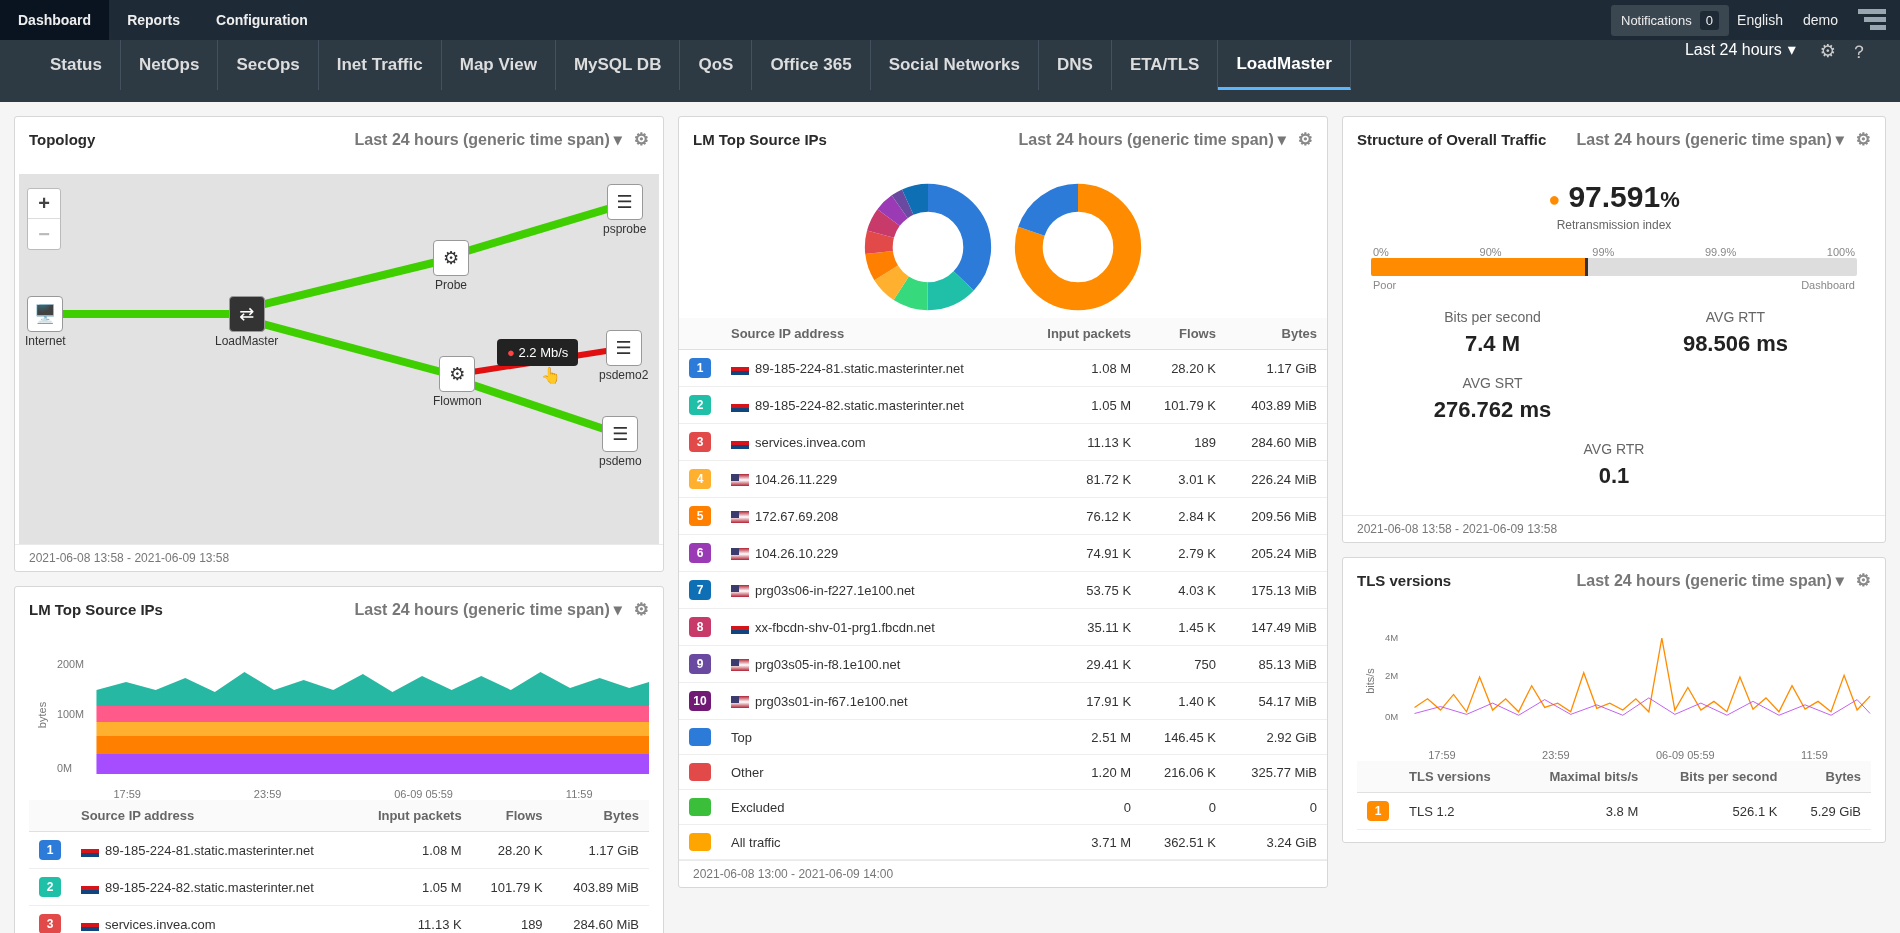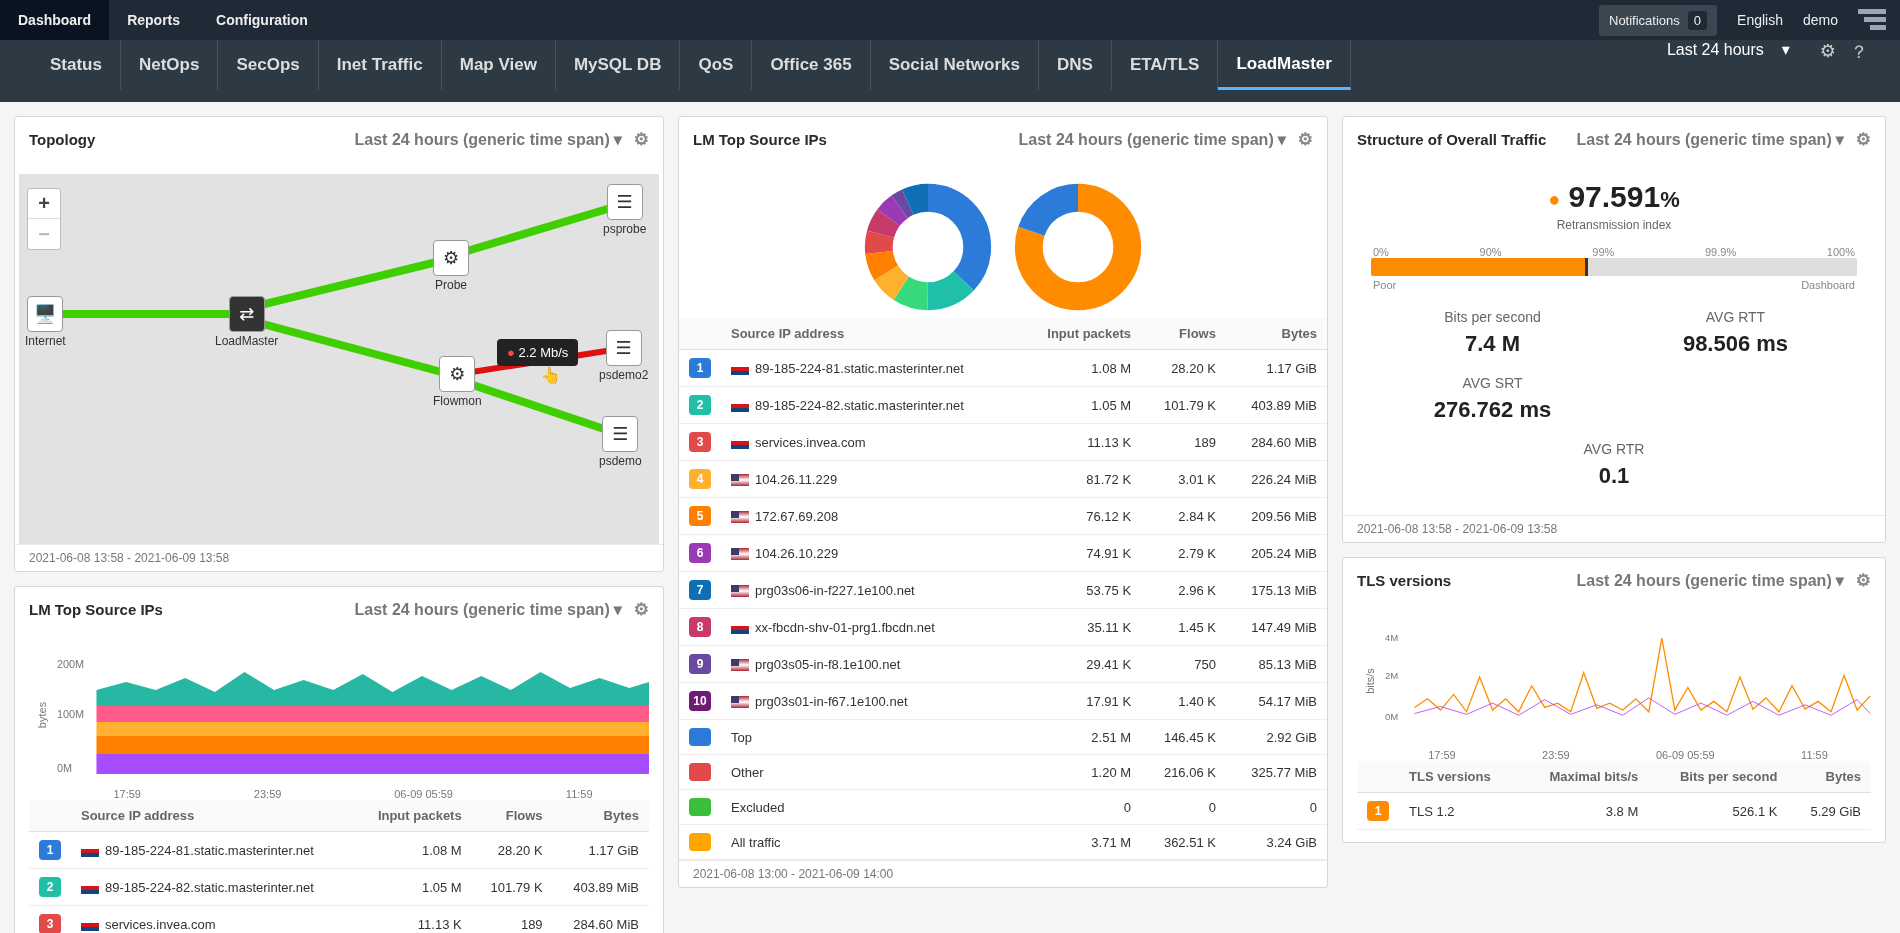--- a/index.html
+++ b/index.html
@@ -1,30 +1,30 @@
 <!DOCTYPE html>
 <html><head>
 <meta charset="utf-8">
 <style>
 *{box-sizing:border-box;margin:0;padding:0;font-family:"Segoe UI",Arial,sans-serif}
 body{background:#f5f5f5;font-size:13px;color:#333;width:1900px}
 .topnav{background:#1e2a35;color:#eee;display:flex;align-items:center;height:40px;padding:0 0 0 0}
 .topnav .tab{padding:0 18px;height:40px;display:flex;align-items:center;cursor:pointer;font-weight:600;font-size:14px}
 .topnav .tab.active{background:#0a1420}
 .topnav .spacer{flex:1}
-.topnav .notif{background:#3a4650;padding:6px 10px;border-radius:3px;display:flex;align-items:center;gap:8px;font-size:13px;margin-right:20px}
+.topnav .notif{background:#3a4650;padding:6px 10px;border-radius:3px;display:flex;align-items:center;gap:8px;font-size:13px;margin-right:8px}
 .topnav .notif .badge{background:#1e2a35;padding:2px 6px;border-radius:3px}
 .topnav .lang,.topnav .user{margin-right:20px;font-size:14px}
 .topnav .logo{width:28px;height:22px;margin-right:14px}
 
 .subnav{background:#2d3a44;color:#ddd;display:flex;align-items:flex-start;height:62px;padding:0 32px}
 .subnav .item{padding:0 18px;height:50px;display:flex;align-items:center;cursor:pointer;font-weight:700;font-size:17px;border-right:1px solid #445260}
 .subnav .item.active{color:#fff;border-bottom:3px solid #59b6ff}
 .subnav .spacer{flex:1}
-.subnav .timerange{font-size:16px;color:#fff;display:flex;align-items:center;gap:18px;margin-right:16px}
+.subnav .timerange{font-size:16px;color:#fff;display:flex;align-items:center;gap:6px;margin-right:10px}
 .subnav .iconbtn{color:#ccc;margin-left:14px;cursor:pointer;font-size:18px}
 
 .content{display:grid;grid-template-columns:650px 650px 1fr;gap:14px;padding:14px}
 .col{display:flex;flex-direction:column;gap:14px}
 .widget{background:#fff;border:1px solid #d7d7d7;border-radius:3px;display:flex;flex-direction:column}
 .whead{padding:12px 14px 24px 14px;display:flex;align-items:center;font-weight:700;color:#2a2a2a;font-size:15px}
 .whead .spacer{flex:1}
 .whead .timespan{color:#777;font-weight:700;font-size:16px;display:flex;align-items:center;gap:4px}
 .whead .gear{color:#8a8a8a;margin-left:12px;cursor:pointer;font-size:17px}
 .wbody{padding:6px 14px 12px 14px;position:relative;flex:1}
@@ -312,21 +312,21 @@
    <td><span class="rank" style="background:#9a3ab5">6</span></td>
    <td><span class="flag us"></span>104.26.10.229</td>
    <td>74.91 K</td>
               <td>2.79 K</td>
               <td>205.24 MiB</td>
             </tr>
             <tr>
    <td><span class="rank" style="background:#0f6fb5">7</span></td>
    <td><span class="flag us"></span>prg03s06-in-f227.1e100.net</td>
    <td>53.75 K</td>
-              <td>2.96 K</td>
+              <td>4.03 K</td>
               <td>175.13 MiB</td>
             </tr>
             <tr>
    <td><span class="rank" style="background:#c73a6a">8</span></td>
    <td><span class="flag "></span>xx-fbcdn-shv-01-prg1.fbcdn.net</td>
    <td>35.11 K</td>
               <td>1.45 K</td>
               <td>147.49 MiB</td>
             </tr>
             <tr>

